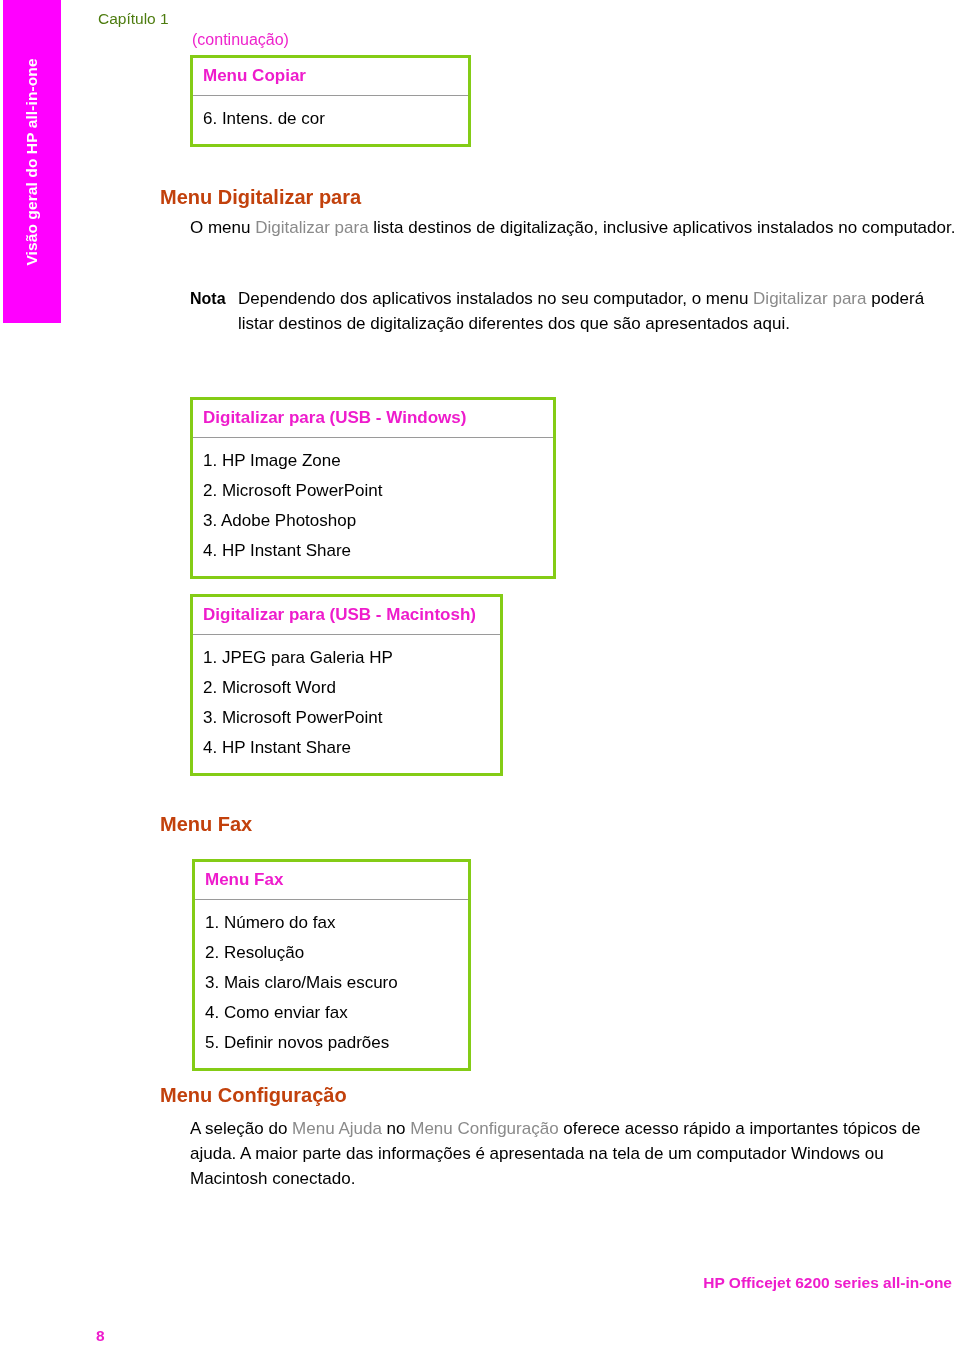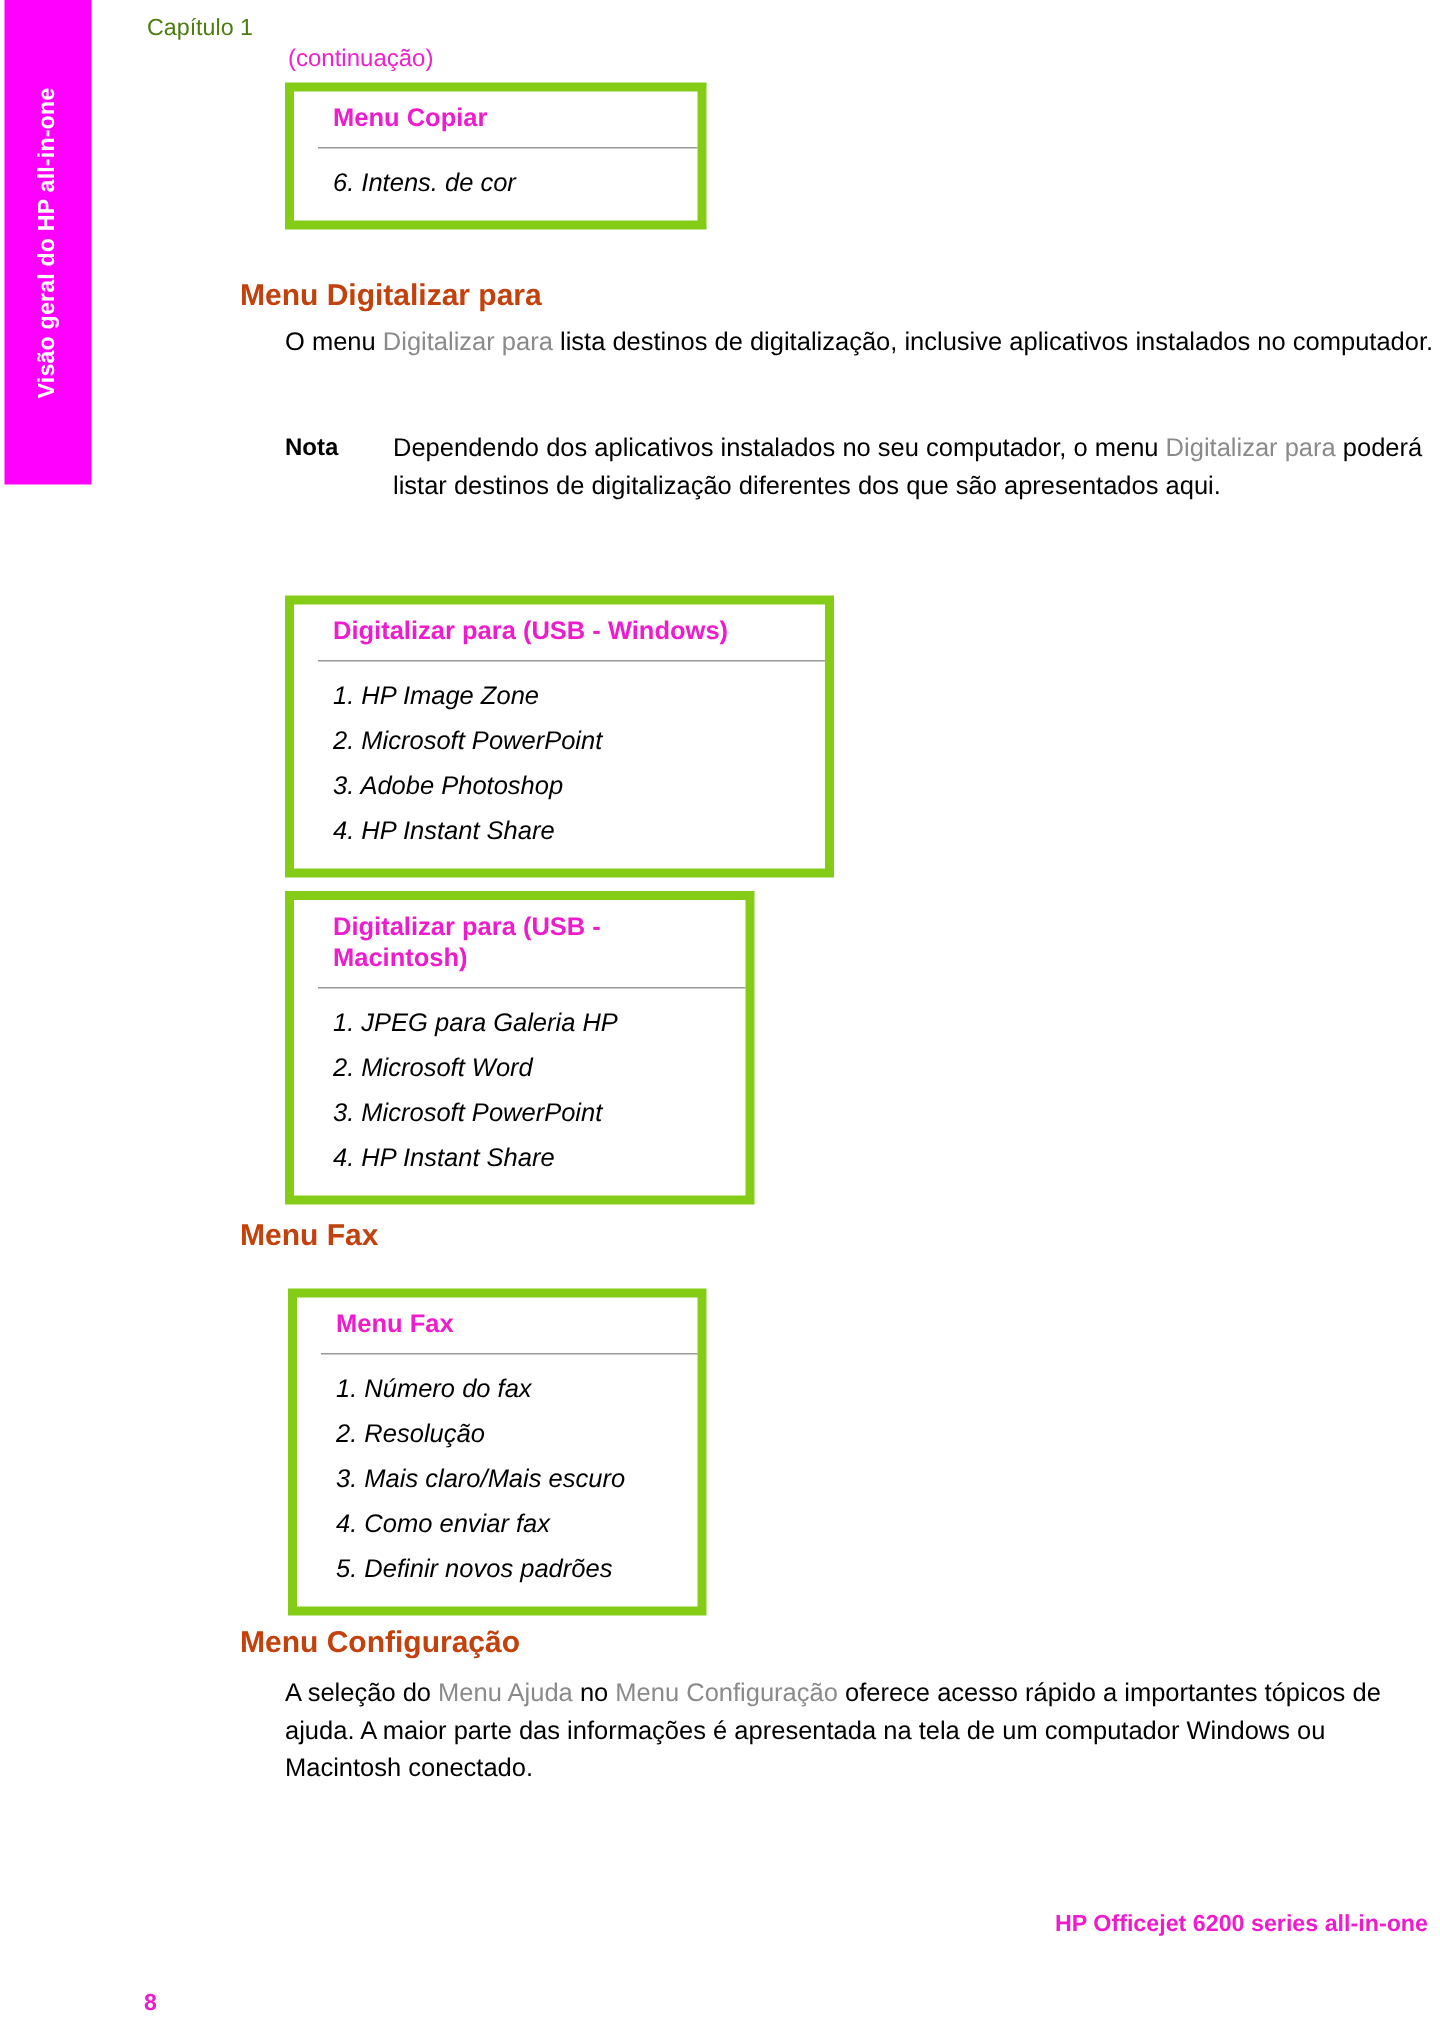--- a/index.html
+++ b/index.html
@@ -51,45 +51,43 @@
     position: absolute;
     left: 192px;
     top: 31px;
     font-size: 16px;
     color: #ee22cc;
   }
 
   
   .menu-table {
     position: absolute;
-    border: 6px solid #84cc16;
+    border: 3px solid #84cc16;
     box-sizing: border-box;
     background: #ffffff;
-    padding-left: 16px;
   }
   .menu-table .thead {
     box-sizing: border-box;
     border-bottom: 1px solid #9a9a9a;
     padding: 7px 10px 9px 10px;
   }
   .menu-table .thead .title {
     color: #ee1ccc;
     font-weight: bold;
     font-size: 17px;
     line-height: 21px;
   }
   .menu-table .tbody {
     padding: 8px 10px 10px 10px;
   }
   .menu-table .tbody .row {
     font-size: 17px;
     line-height: 30px;
     color: #000000;
     white-space: nowrap;
-    font-style: italic;
   }
 
   #table-copiar   { left: 190px; top: 55px;  width: 281px; }
   #table-usb-win  { left: 190px; top: 397px; width: 366px; }
   #table-usb-mac  { left: 190px; top: 594px; width: 313px; }
   #table-fax      { left: 192px; top: 859px; width: 279px; }
 
   
   .h2 {
     position: absolute;
@@ -124,21 +122,21 @@
     line-height: 25px;
   }
   .note-label {
     position: absolute;
     left: 0;
     top: 0;
     font-weight: bold;
     font-size: 16px;
   }
   .note-body {
-    margin-left: 72px;
+    margin-left: 48px;
   }
 
   
   .footer-page {
     position: absolute;
     left: 96px;
     top: 1327px;
     font-size: 15.5px;
     font-weight: bold;
     color: #ee1ccc;

